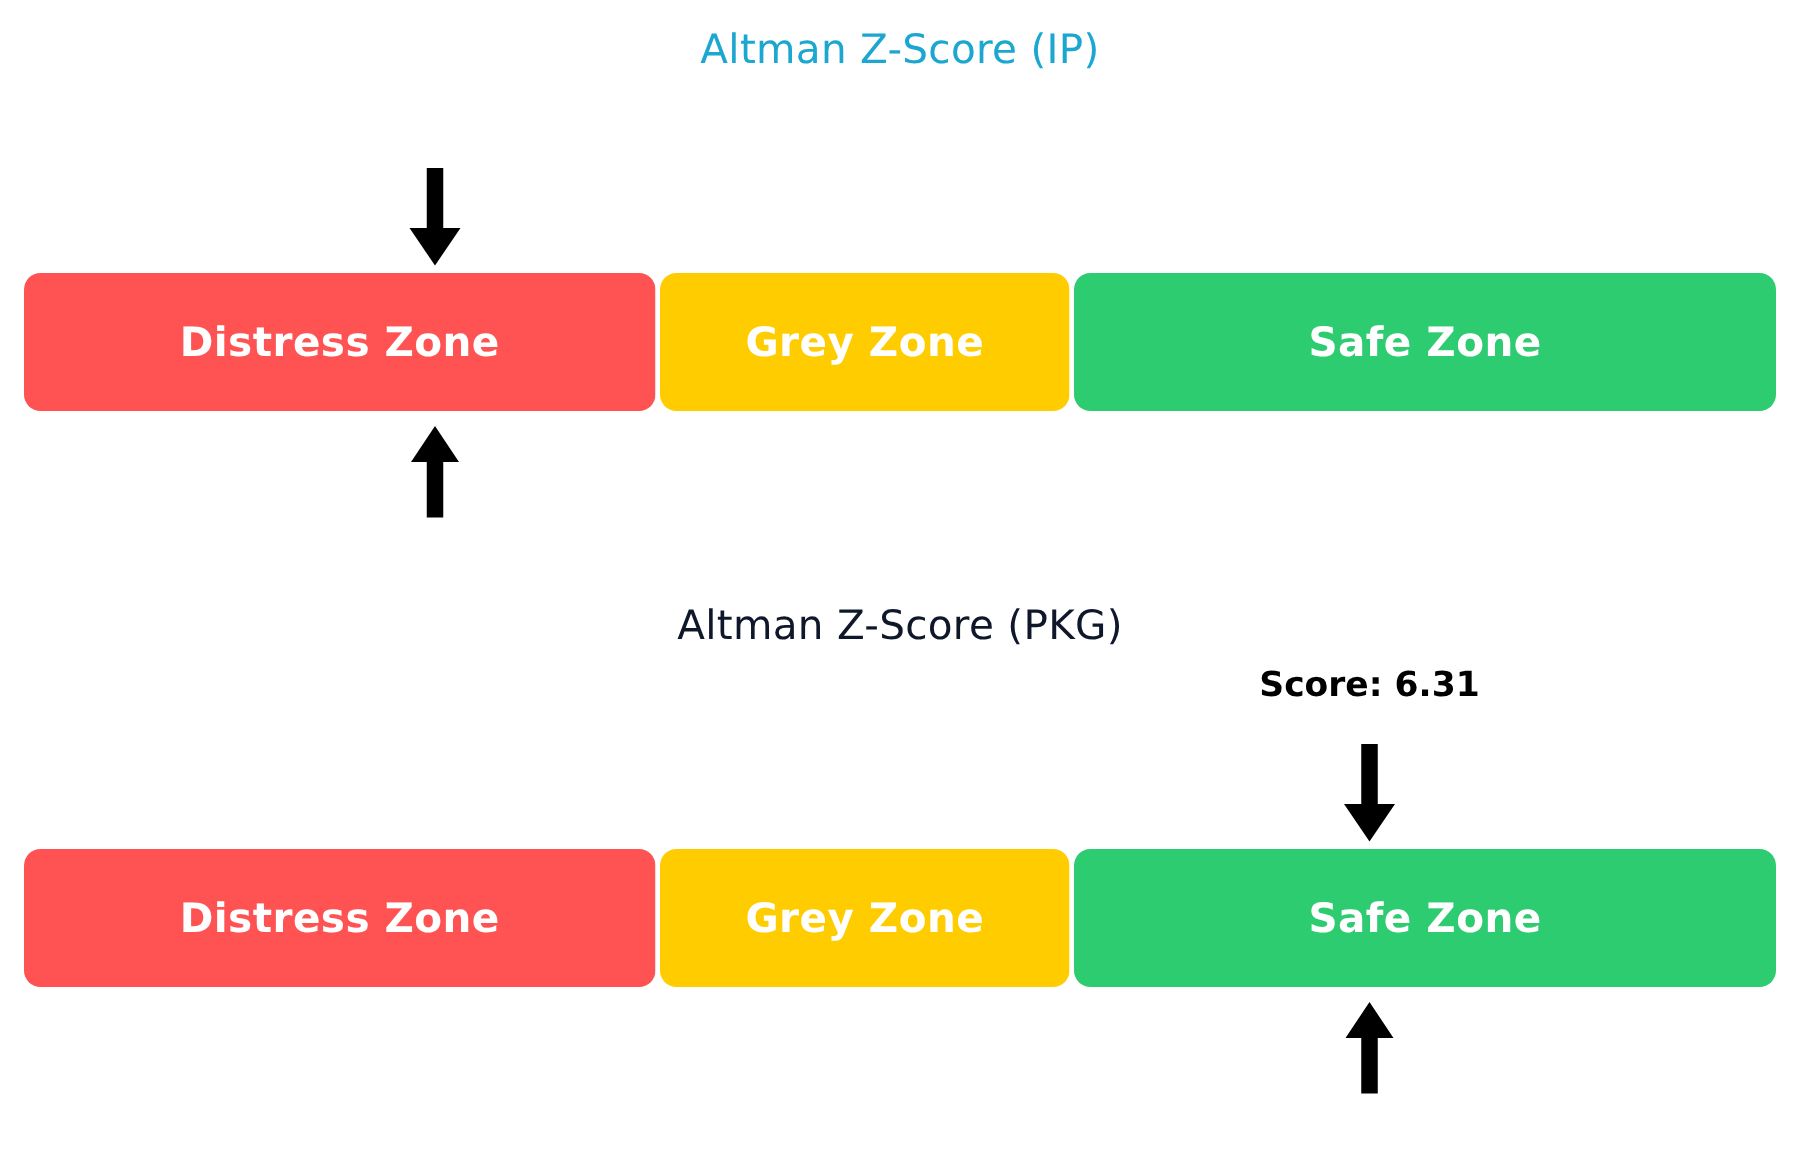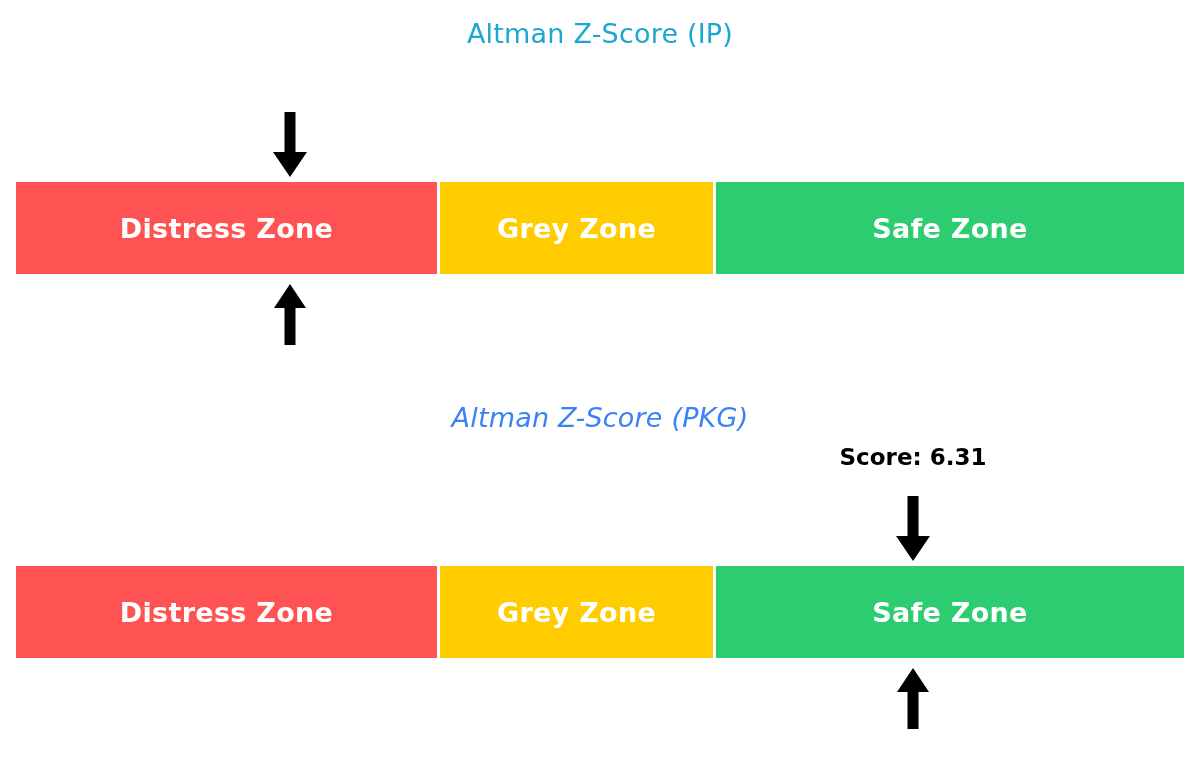--- a/index.html
+++ b/index.html
@@ -49,20 +49,21 @@
     height: 92px;
     overflow: hidden;
   }
 
   .zone {
     height: 100%;
     display: flex;
     align-items: center;
     justify-content: center;
     box-sizing: border-box;
+    border-radius: 11px;
   }
 
   .zone-label {
     font-family: "DejaVu Sans", sans-serif;
     font-size: 27px;
     font-weight: bold;
     color: #ffffff;
     white-space: nowrap;
     letter-spacing: 0.3px;
   }
@@ -111,21 +112,21 @@
   <div class="marker-up" style="left:290px;top:280px;width:40px;height:62px;">
     <svg width="40" height="62" viewBox="0 0 40 62" xmlns="http://www.w3.org/2000/svg">
       <path d="M20 0 L36 24 H25.5 V61 H14.5 V24 H4 Z" fill="#000000"></path>
     </svg>
   </div>
 
 </div>
 
 <div class="gauge-block" style="top:388px;height:386px;">
 
-  <div class="gauge-title" style="top:14px;color:#3b82f6;font-style:italic;">Altman Z-Score (PKG)</div>
+  <div class="gauge-title" style="top:14px;color:#0f172a;">Altman Z-Score (PKG)</div>
 
   <div class="score-label" style="left:913px;top:56px;">Score: 6.31</div>
 
   <div class="marker-down" style="left:913px;top:108px;width:40px;height:66px;">
     <svg width="40" height="66" viewBox="0 0 40 66" xmlns="http://www.w3.org/2000/svg">
       <path d="M14.5 0 H25.5 V40 H37 L20 65 L3 40 H14.5 Z" fill="#000000"></path>
     </svg>
   </div>
 
   <div class="bar" style="left:16px;top:178px;width:1168px;">

